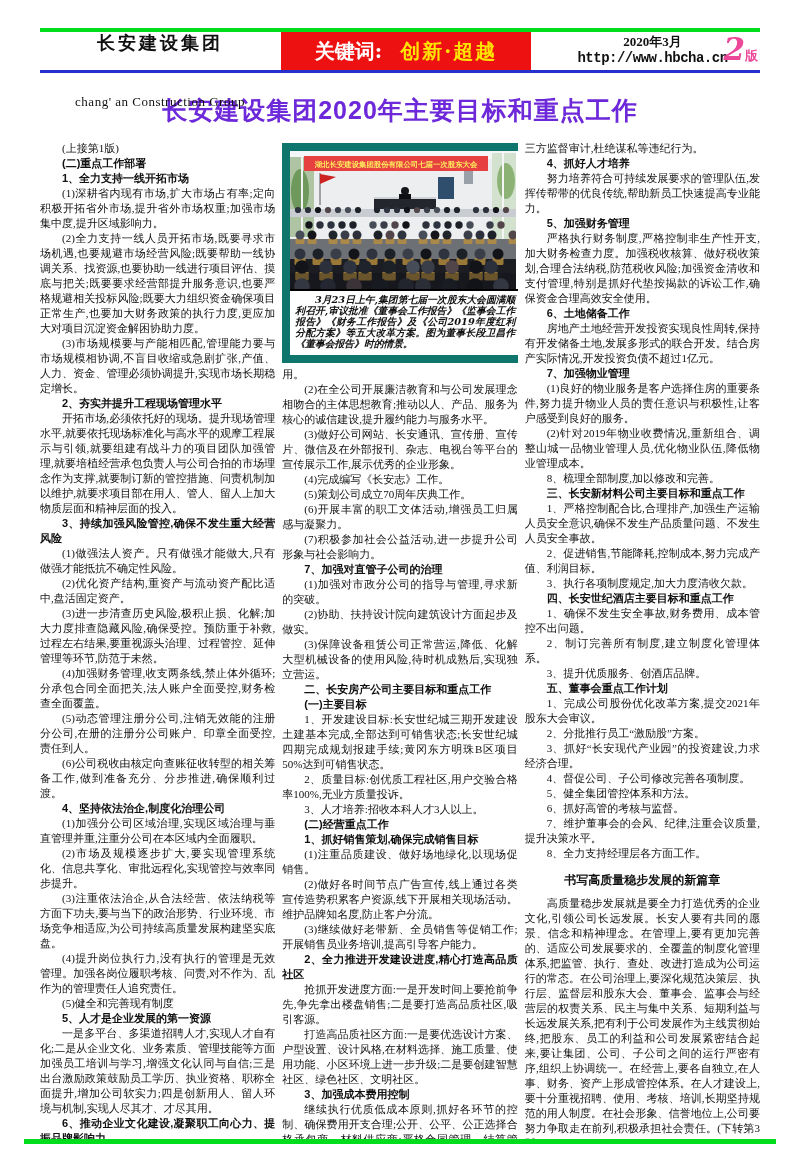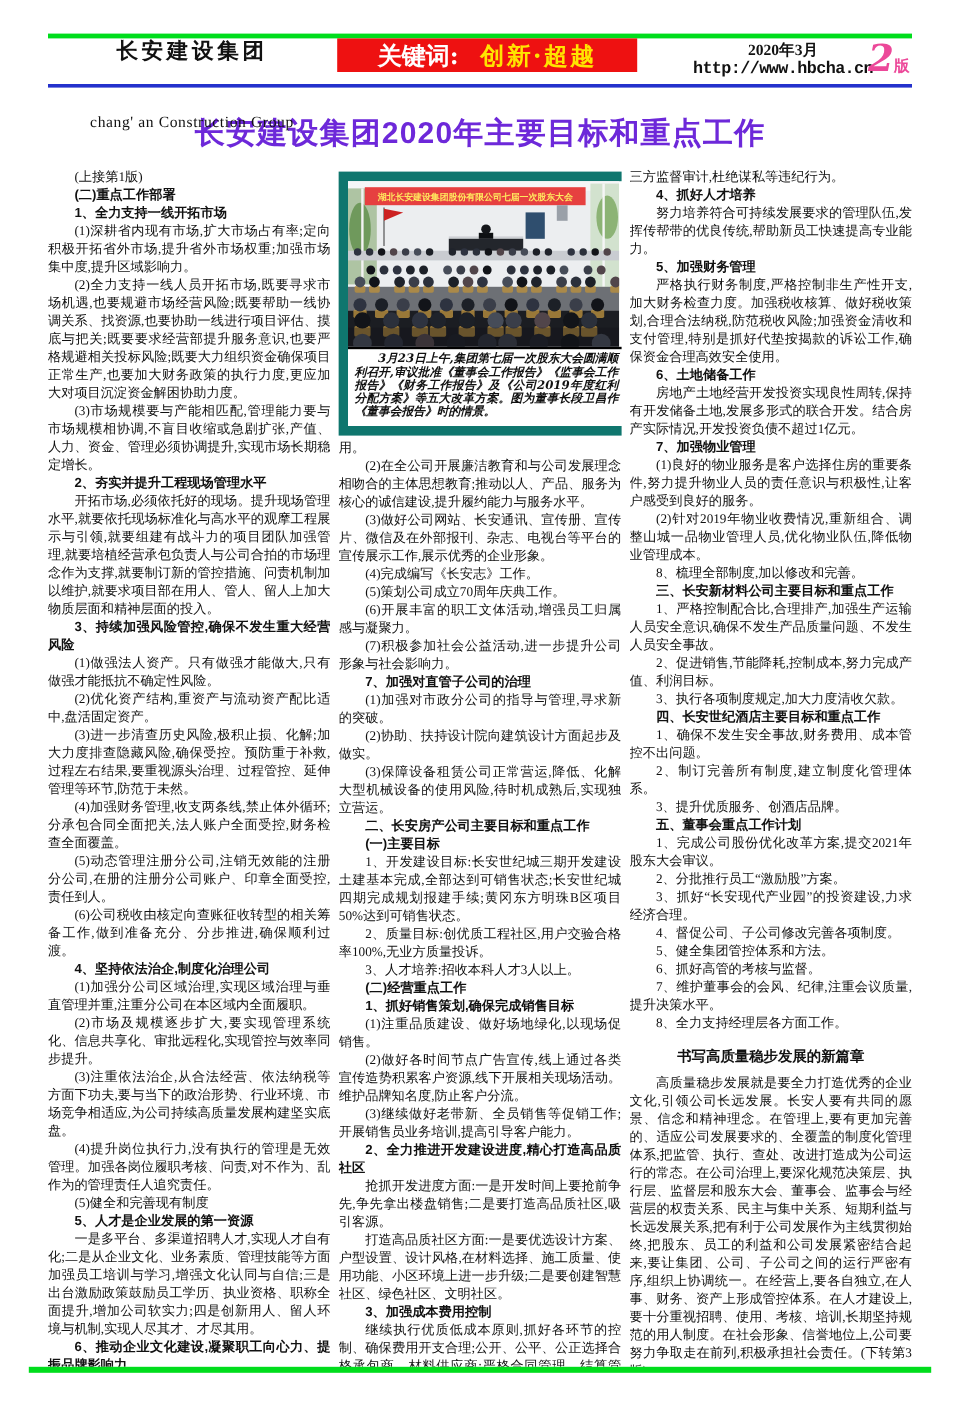--- a/index.html
+++ b/index.html
@@ -6,21 +6,21 @@
   body{width:800px;font-family:"Liberation Serif","DejaVu Serif",serif;color:#111;}
   .page{position:relative;width:800px;height:1175px;box-sizing:border-box;padding:0 40px;overflow:hidden;background:#fff;}
   .rule{height:4px;}
   .rule-green{background:#00dd1c;}
   .rule-blue{background:#2431cc;height:3px;}
   .top-rule{margin-top:28px;}
   .masthead{position:relative;height:38px;}
   .mh-left{position:absolute;left:10px;top:1px;width:220px;text-align:center;}
   .org-cn{font-weight:bold;font-size:18px;letter-spacing:3px;line-height:20px;font-family:"DejaVu Serif",serif;}
   .org-en{font-size:13px;line-height:15px;letter-spacing:0.5px;margin-top:41px;}
-  .kw-box{position:absolute;left:241px;top:0;width:250px;height:28px;background:#ee1111;display:flex;align-items:center;justify-content:center;gap:18px;}
+  .kw-box{position:absolute;left:241px;top:0;width:250px;height:38px;background:#ee1111;display:flex;align-items:center;justify-content:center;gap:18px;}
   .kw-label{color:#ffffff;font-weight:bold;font-size:20px;font-family:"DejaVu Serif",serif;}
   .kw-value{color:#ffe400;font-weight:bold;font-size:20px;font-family:"DejaVu Serif",serif;letter-spacing:2px;}
   .mh-right{position:absolute;left:520px;top:1px;width:185px;text-align:center;}
   .mh-date{font-weight:bold;font-size:13px;line-height:17px;}
   .mh-url{font-weight:bold;font-size:14px;line-height:17px;font-family:"Liberation Mono","DejaVu Sans Mono",monospace;letter-spacing:-0.5px;}
   .pagenum{position:absolute;right:2px;top:0;color:#ec4899;white-space:nowrap;}
   .pagenum .num{font-size:31px;font-style:italic;font-weight:bold;font-family:"DejaVu Serif",serif;line-height:34px;}
   .pagenum .unit{font-size:13px;font-weight:bold;}
   .headline{margin:21px 0 0 0;text-align:center;color:#6d28d9;font-family:"Liberation Sans","DejaVu Sans",sans-serif;font-weight:bold;font-size:25px;letter-spacing:1px;}
   .cols{display:flex;gap:7px;margin-top:14px;justify-content:space-between;}

